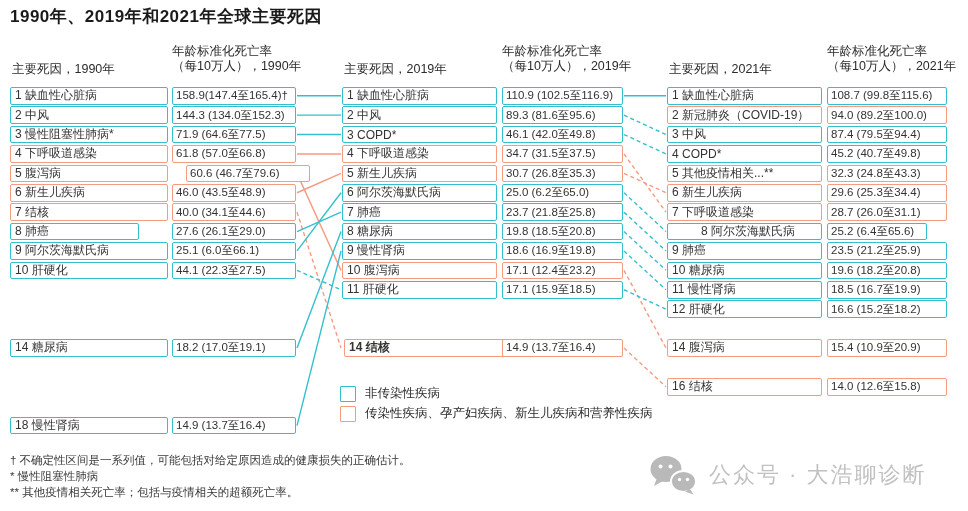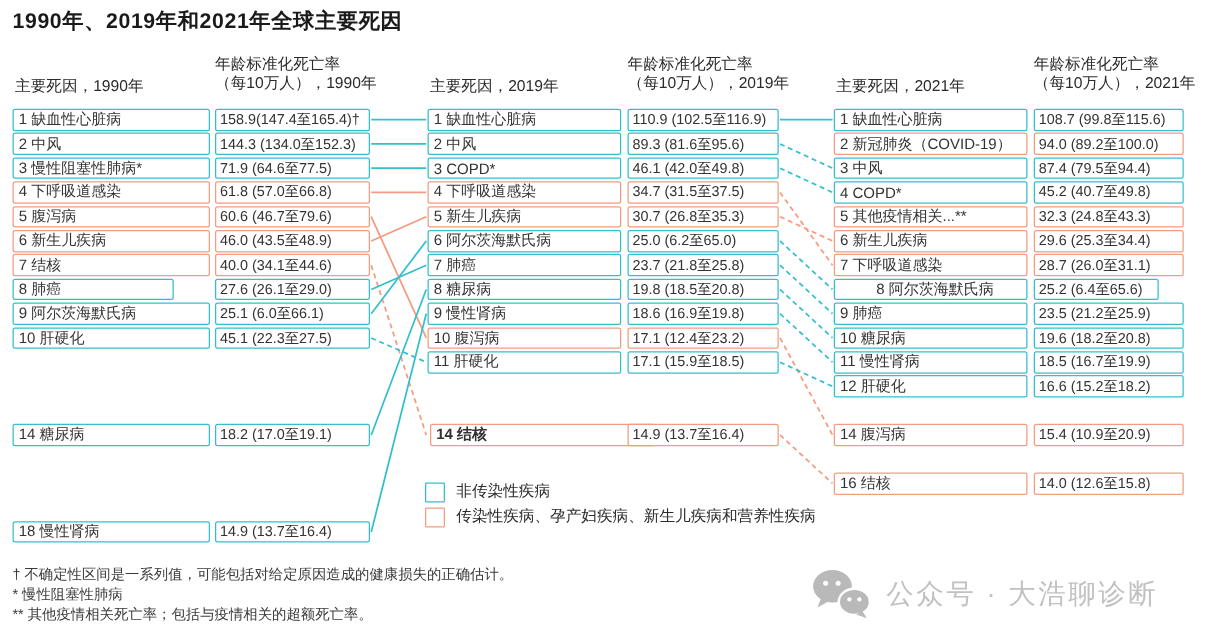--- a/index.html
+++ b/index.html
@@ -91,31 +91,31 @@
   <div id="rows">
       <div class="box ncd" style="left: 10px; top: 87px; width: 158px;">1 缺血性心脏病</div>
       <div class="box ncd rate" style="left: 172px; top: 87px; width: 124px;">158.9(147.4至165.4)†</div>
       <div class="box ncd" style="left: 10px; top: 106.4px; width: 158px;">2 中风</div>
       <div class="box ncd rate" style="left: 172px; top: 106.4px; width: 124px;">144.3 (134.0至152.3)</div>
       <div class="box ncd" style="left: 10px; top: 125.8px; width: 158px;">3 慢性阻塞性肺病*</div>
       <div class="box ncd rate" style="left: 172px; top: 125.8px; width: 124px;">71.9 (64.6至77.5)</div>
       <div class="box cmnn" style="left: 10px; top: 145.2px; width: 158px;">4 下呼吸道感染</div>
       <div class="box cmnn rate" style="left: 172px; top: 145.2px; width: 124px;">61.8 (57.0至66.8)</div>
       <div class="box cmnn" style="left: 10px; top: 164.6px; width: 158px;">5 腹泻病</div>
-      <div class="box cmnn rate" style="left: 172px; top: 164.6px; width: 124px; text-align: center;">60.6 (46.7至79.6)</div>
+      <div class="box cmnn rate" style="left: 186px; top: 164.6px; width: 124px; text-align: center;">60.6 (46.7至79.6)</div>
       <div class="box cmnn" style="left: 10px; top: 184px; width: 158px;">6 新生儿疾病</div>
       <div class="box cmnn rate" style="left: 172px; top: 184px; width: 124px;">46.0 (43.5至48.9)</div>
       <div class="box cmnn" style="left: 10px; top: 203.4px; width: 158px;">7 结核</div>
       <div class="box cmnn rate" style="left: 172px; top: 203.4px; width: 124px;">40.0 (34.1至44.6)</div>
       <div class="box ncd" style="left: 10px; top: 222.8px; width: 129px;">8 肺癌</div>
       <div class="box ncd rate" style="left: 172px; top: 222.8px; width: 124px;">27.6 (26.1至29.0)</div>
       <div class="box ncd" style="left: 10px; top: 242.2px; width: 158px;">9 阿尔茨海默氏病</div>
       <div class="box ncd rate" style="left: 172px; top: 242.2px; width: 124px;">25.1 (6.0至66.1)</div>
       <div class="box ncd" style="left: 10px; top: 261.6px; width: 158px;">10 肝硬化</div>
-      <div class="box ncd rate" style="left: 172px; top: 261.6px; width: 124px;">45.1 (22.3至27.5)</div>
+      <div class="box ncd rate" style="left: 172px; top: 261.6px; width: 124px;">44.1 (22.3至27.5)</div>
       <div class="box ncd" style="left: 10px; top: 339.2px; width: 158px;">14 糖尿病</div>
       <div class="box ncd rate" style="left: 172px; top: 339.2px; width: 124px;">18.2 (17.0至19.1)</div>
       <div class="box ncd" style="left: 10px; top: 416.8px; width: 158px;">18 慢性肾病</div>
       <div class="box ncd rate" style="left: 172px; top: 416.8px; width: 124px;">14.9 (13.7至16.4)</div>
       <div class="box ncd" style="left: 342px; top: 87px; width: 155px;">1 缺血性心脏病</div>
       <div class="box ncd rate" style="left: 502px; top: 87px; width: 121px;">110.9 (102.5至116.9)</div>
       <div class="box ncd" style="left: 342px; top: 106.4px; width: 155px;">2 中风</div>
       <div class="box ncd rate" style="left: 502px; top: 106.4px; width: 121px;">89.3 (81.6至95.6)</div>
       <div class="box ncd" style="left: 342px; top: 125.8px; width: 155px;">3 COPD*</div>
       <div class="box ncd rate" style="left: 502px; top: 125.8px; width: 121px;">46.1 (42.0至49.8)</div>

